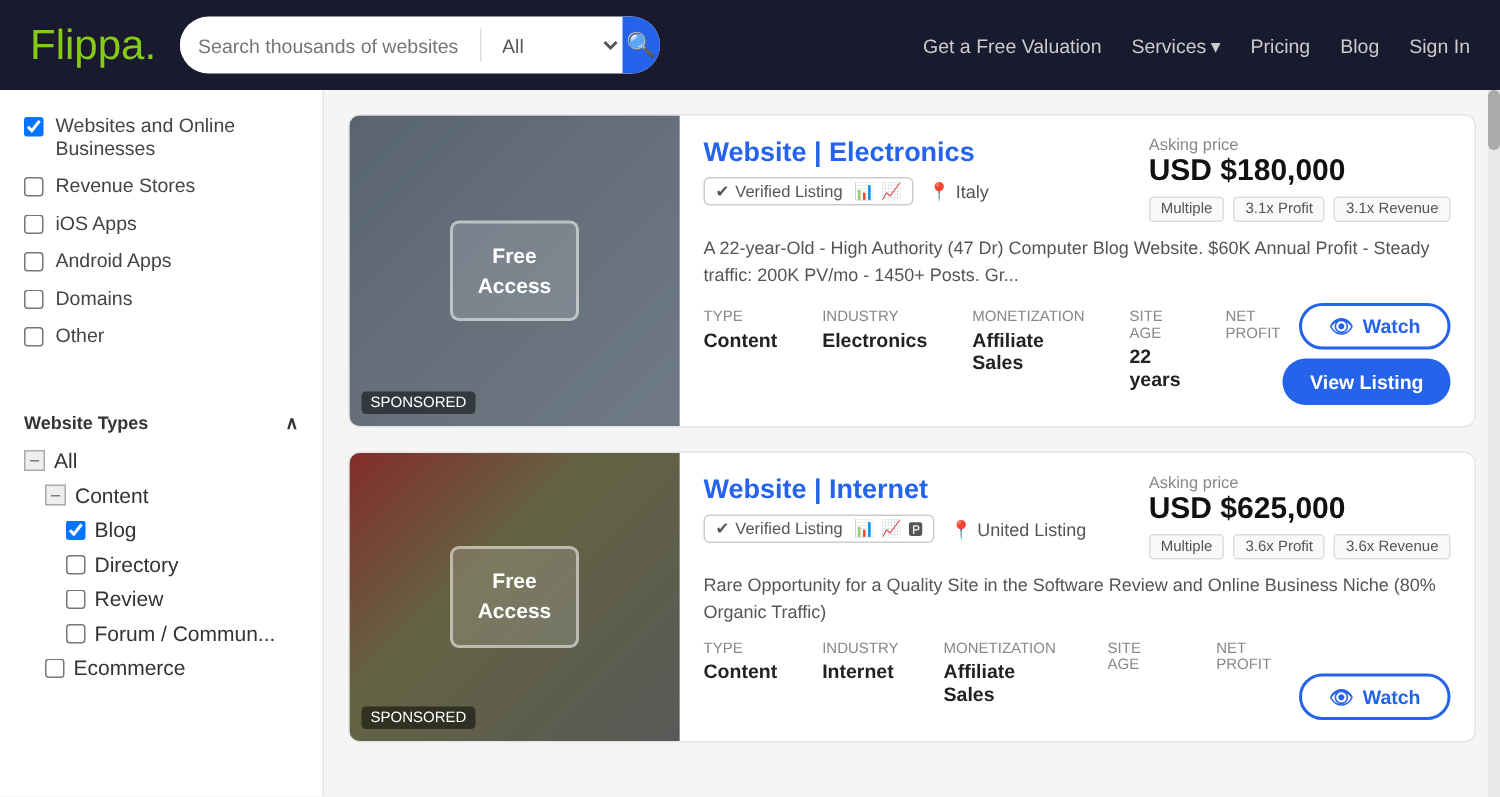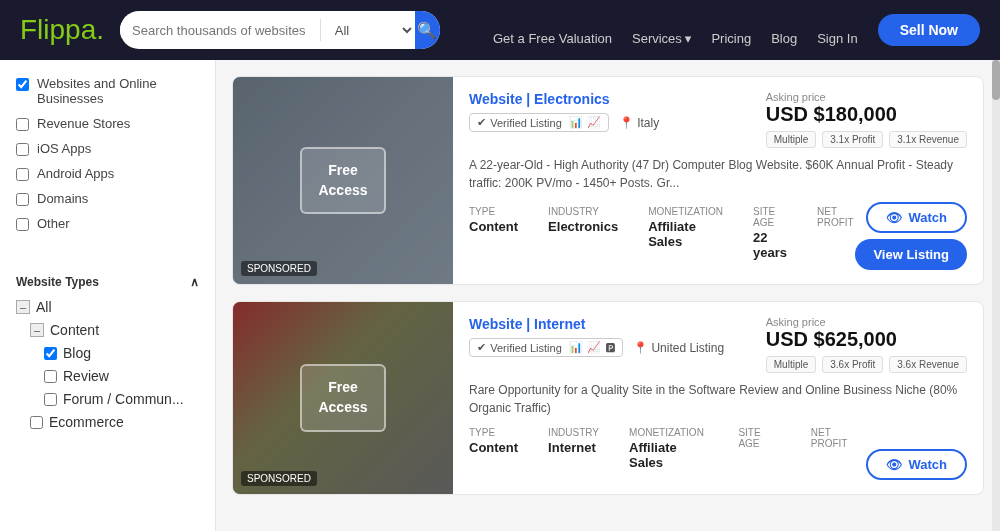--- a/index.html
+++ b/index.html
@@ -224,21 +224,21 @@
       flex: 1;
       padding: 14px 16px;
     }
     .listing-header {
       display: flex;
       align-items: flex-start;
       justify-content: space-between;
       margin-bottom: 8px;
     }
     .listing-title {
-      font-size: 14px;
+      font-size: 18px;
       font-weight: 700;
       color: #2563eb;
       text-decoration: none;
     }
     .asking-label {
       font-size: 11px;
       color: #888;
     }
     .asking-price {
       font-size: 20px;
@@ -376,21 +376,20 @@
 
   <nav class="header-nav">
     <a class="nav-link">Get a Free Valuation</a>
     <a class="nav-link nav-link-dropdown">
       <span>Services</span>
       <span>▾</span>
     </a>
     <a class="nav-link">Pricing</a>
     <a class="nav-link">Blog</a>
     <a class="nav-link">Sign In</a>
-    <button class="sell-btn">Sell Now</button>
   </nav>
 </header>
 
 <div class="main-layout">
 
   <aside class="sidebar">
     <div class="sidebar-section">
 
       <label class="filter-item">
         <input type="checkbox" checked="" style="">
@@ -432,20 +431,24 @@
       <div class="tree-row tree-level-2">
         <div class="tree-toggle tree-toggle-minus">–</div>
         <span>Content</span>
       </div>
 
       <div class="tree-row tree-level-3">
         <input type="checkbox" checked="" class="tree-cb" style="">
         <span>Blog</span>
       </div>
 
+      <div class="tree-row tree-level-3">
+        <input type="checkbox" class="tree-cb" style="">
+        <span>Directory</span>
+      </div>
 
       <div class="tree-row tree-level-3">
         <input type="checkbox" class="tree-cb" style="">
         <span>Review</span>
       </div>
 
       <div class="tree-row tree-level-3">
         <input type="checkbox" class="tree-cb" style="">
         <span>Forum / Commun...</span>
       </div>

